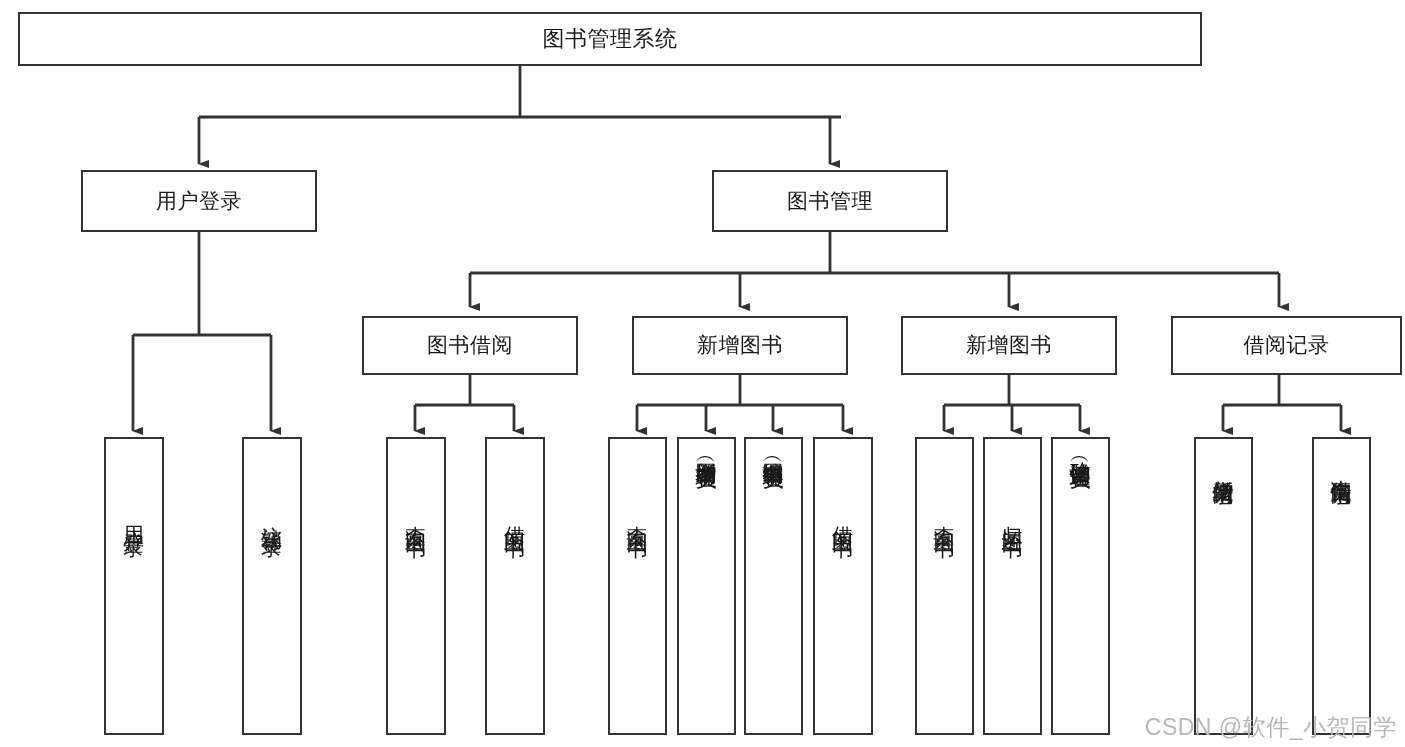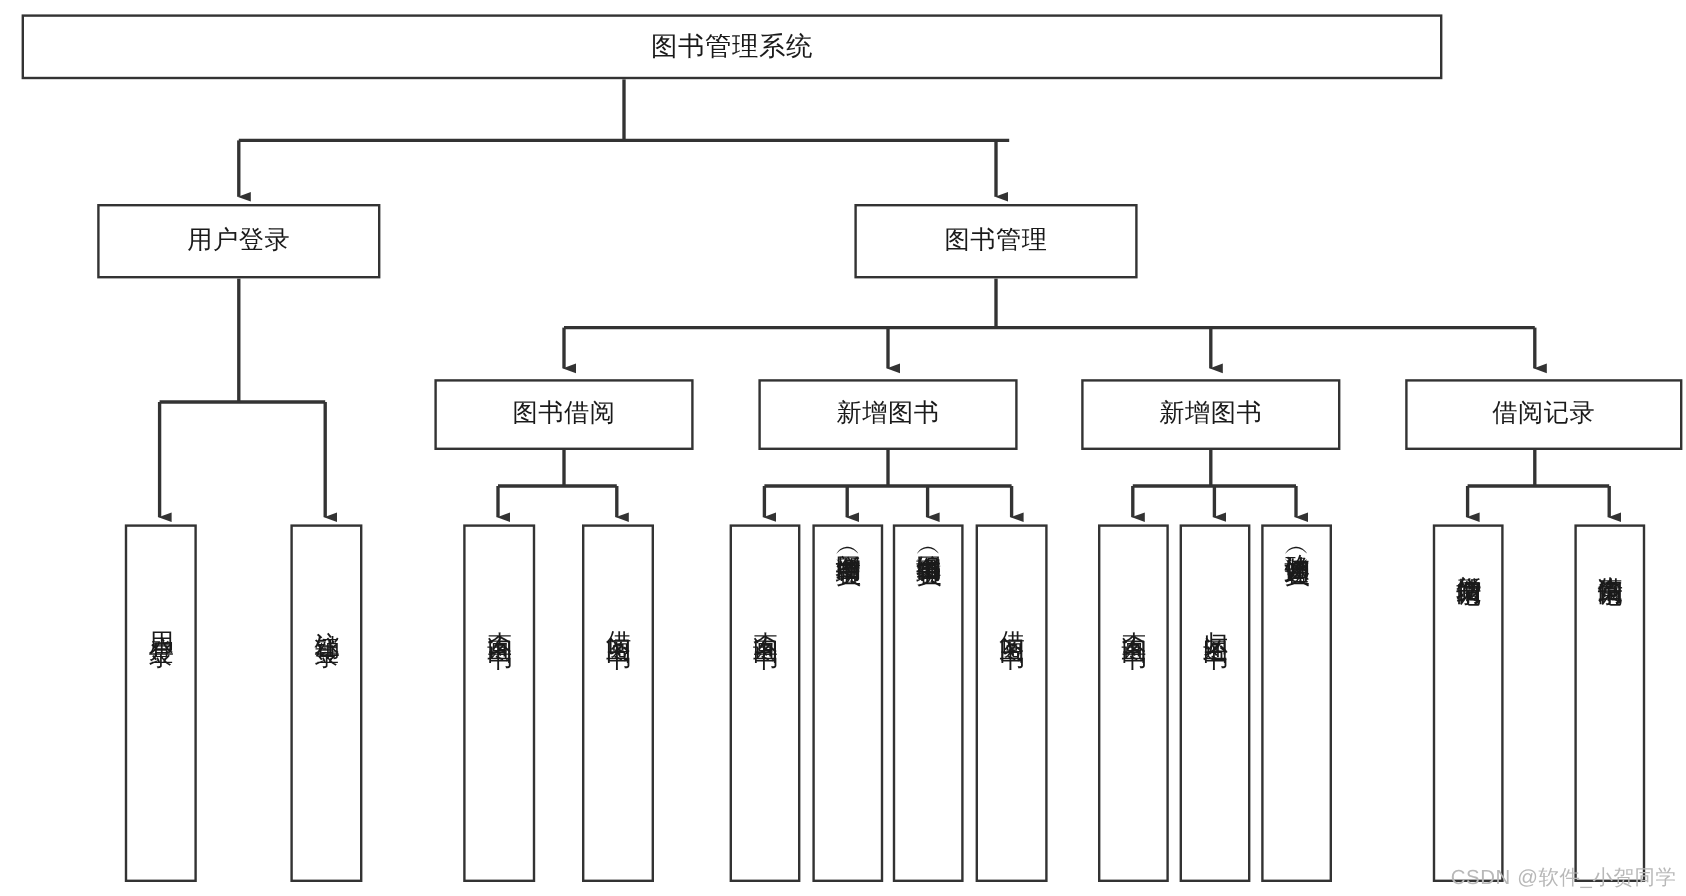--- a/index.html
+++ b/index.html
@@ -62,21 +62,21 @@
     letter-spacing: 4px;
     white-space: nowrap;
   }
   .node.vertical.tall-text .node-label {
     letter-spacing: 1px;
   }
   .watermark {
     position: absolute;
     right: 8px;
     bottom: 4px;
-    font-size: 17px;
+    font-size: 23px;
     color: #b8b8b8;
     letter-spacing: 0.5px;
     white-space: nowrap;
     user-select: none;
   }
 </style>
 </head>
 <body>
 
 <div id="canvas">

